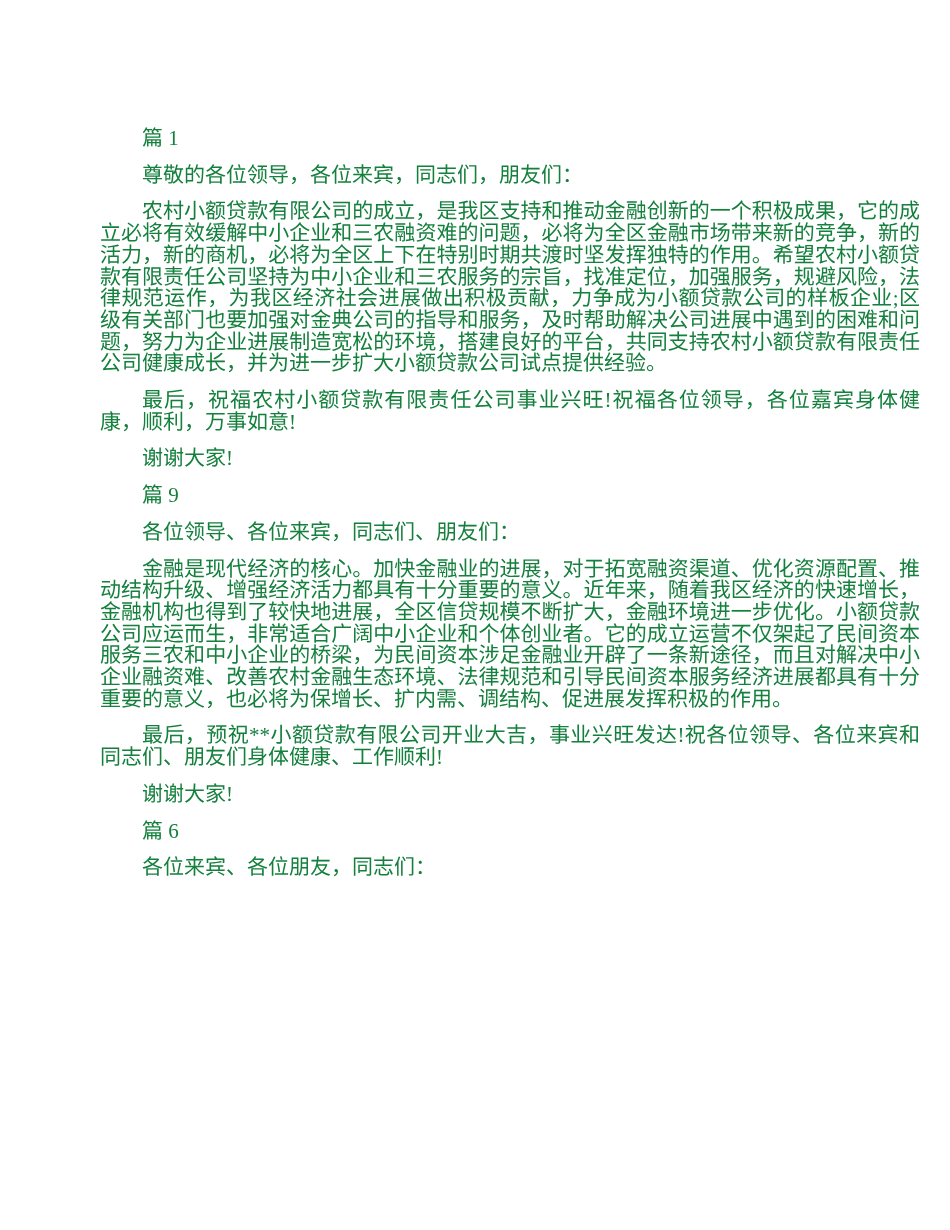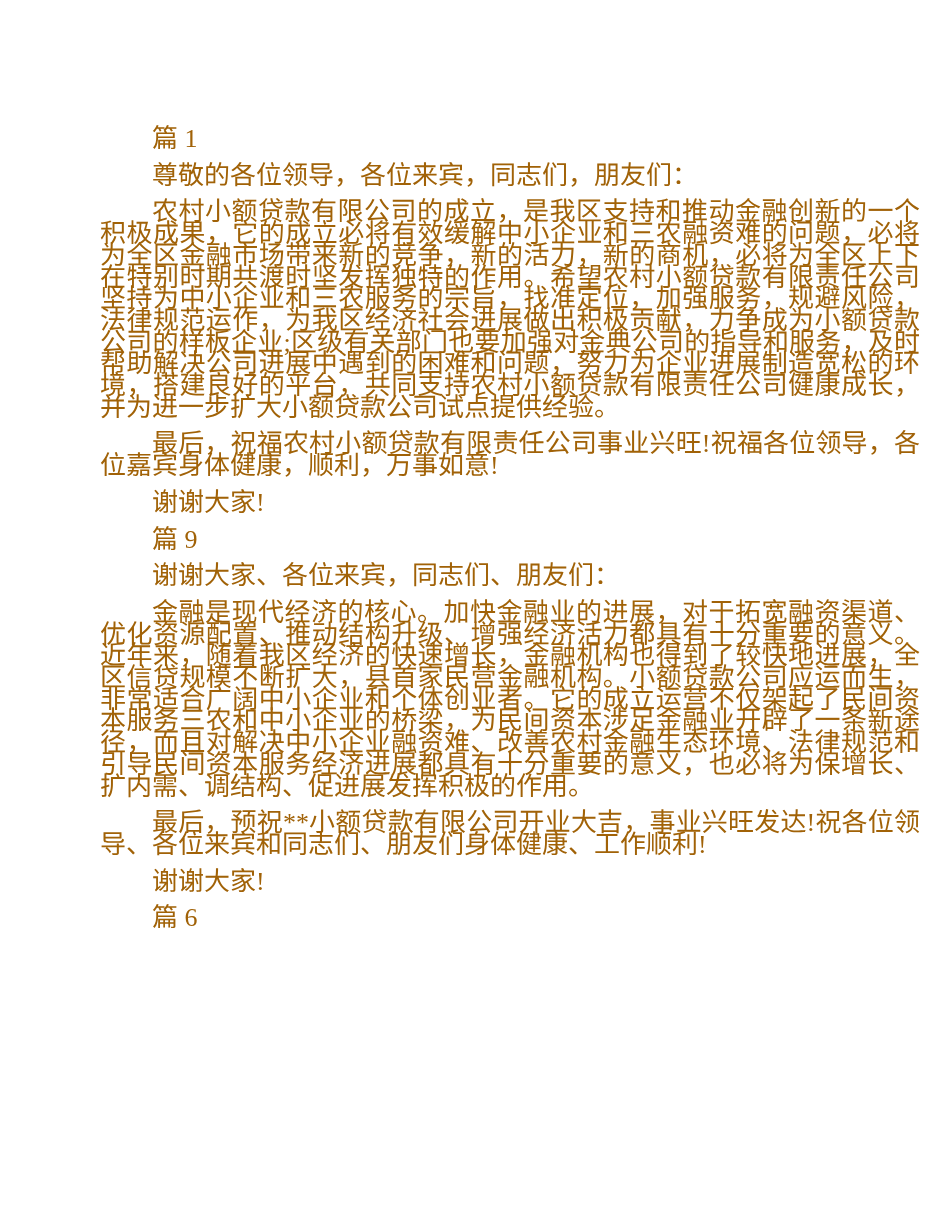--- a/index.html
+++ b/index.html
@@ -15,23 +15,23 @@
   .page {
     box-sizing: border-box;
     width: 950px;
     height: 1230px;
     padding: 128px 30px 0 100px;
     background: #ffffff;
   }
   .content {
     width: 820px;
     font-family: "Liberation Serif", "DejaVu Serif", serif;
-    font-size: 26px;
+    font-size: 21px;
     line-height: 21.7px;
-    color: #a16207;
+    color: #15803d;
     text-align: justify;
   }
   .para {
     margin: 8px 0 15px 0;
     text-indent: 2em;
     word-break: break-all;
   }
   .heading {
     margin: 0 0 15px 0;
     text-indent: 2em;
@@ -46,24 +46,25 @@
     <section>
       <p class="heading">篇 1</p>
       <p class="para">尊敬的各位领导，各位来宾，同志们，朋友们：</p>
       <p class="para">农村小额贷款有限公司的成立，是我区支持和推动金融创新的一个积极成果，它的成立必将有效缓解中小企业和三农融资难的问题，必将为全区金融市场带来新的竞争，新的活力，新的商机，必将为全区上下在特别时期共渡时坚发挥独特的作用。希望农村小额贷款有限责任公司坚持为中小企业和三农服务的宗旨，找准定位，加强服务，规避风险，法律规范运作，为我区经济社会进展做出积极贡献，力争成为小额贷款公司的样板企业;区级有关部门也要加强对金典公司的指导和服务，及时帮助解决公司进展中遇到的困难和问题，努力为企业进展制造宽松的环境，搭建良好的平台，共同支持农村小额贷款有限责任公司健康成长，并为进一步扩大小额贷款公司试点提供经验。</p>
       <p class="para">最后，祝福农村小额贷款有限责任公司事业兴旺!祝福各位领导，各位嘉宾身体健康，顺利，万事如意!</p>
       <p class="para">谢谢大家!</p>
     </section>
 
     <section>
       <p class="heading">篇 9</p>
-      <p class="para">谢谢大家、各位来宾，同志们、朋友们：</p>
-      <p class="para">金融是现代经济的核心。加快金融业的进展，对于拓宽融资渠道、优化资源配置、推动结构升级、增强经济活力都具有十分重要的意义。近年来，随着我区经济的快速增长，金融机构也得到了较快地进展，全区信贷规模不断扩大，县首家民营金融机构。小额贷款公司应运而生，非常适合广阔中小企业和个体创业者。它的成立运营不仅架起了民间资本服务三农和中小企业的桥梁，为民间资本涉足金融业开辟了一条新途径，而且对解决中小企业融资难、改善农村金融生态环境、法律规范和引导民间资本服务经济进展都具有十分重要的意义，也必将为保增长、扩内需、调结构、促进展发挥积极的作用。</p>
+      <p class="para">各位领导、各位来宾，同志们、朋友们：</p>
+      <p class="para">金融是现代经济的核心。加快金融业的进展，对于拓宽融资渠道、优化资源配置、推动结构升级、增强经济活力都具有十分重要的意义。近年来，随着我区经济的快速增长，金融机构也得到了较快地进展，全区信贷规模不断扩大，金融环境进一步优化。小额贷款公司应运而生，非常适合广阔中小企业和个体创业者。它的成立运营不仅架起了民间资本服务三农和中小企业的桥梁，为民间资本涉足金融业开辟了一条新途径，而且对解决中小企业融资难、改善农村金融生态环境、法律规范和引导民间资本服务经济进展都具有十分重要的意义，也必将为保增长、扩内需、调结构、促进展发挥积极的作用。</p>
       <p class="para">最后，预祝**小额贷款有限公司开业大吉，事业兴旺发达!祝各位领导、各位来宾和同志们、朋友们身体健康、工作顺利!</p>
       <p class="para">谢谢大家!</p>
     </section>
 
     <section>
       <p class="heading">篇 6</p>
+      <p class="para">各位来宾、各位朋友，同志们：</p>
     </section>
 
   </div>
 </div>
 
 </body></html>

